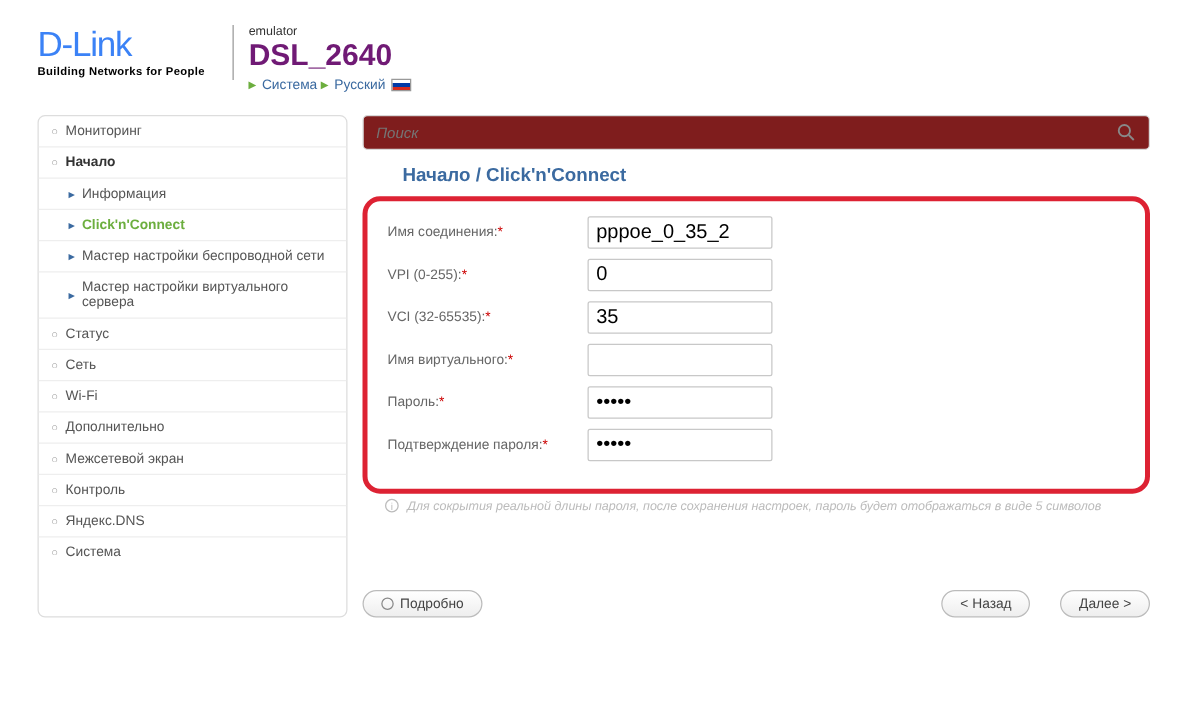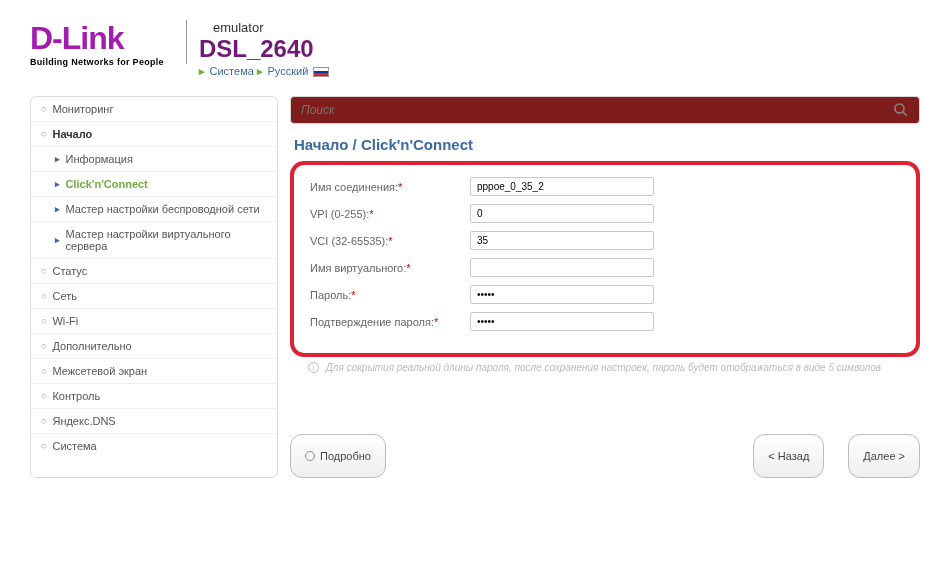--- a/index.html
+++ b/index.html
@@ -1,53 +1,53 @@
 <!DOCTYPE html>
 <html><head>
 <meta charset="utf-8">
 <style>
 * { box-sizing: border-box; margin: 0; padding: 0; }
 body { font-family: Arial, Helvetica, sans-serif; font-size: 12px; background: #fff; color: #333; }
 .page { width: 950px; height: 582px; position: relative; padding: 20px 30px; }
 .header { display: flex; align-items: flex-start; margin-bottom: 18px; }
 .logo { margin-right: 10px; }
-.logo-main { font-size: 32px; font-weight: 700; letter-spacing: -1px; color: #a21caf; }
+.logo-main { font-size: 28px; font-weight: 400; letter-spacing: -1px; color: #3b82f6; }
 .logo-sub { font-size: 9px; font-weight: bold; color: #000; letter-spacing: 0.3px; }
 .divider-v { width: 1px; height: 44px; background: #999; margin: 0 12px; }
 .model-block { }
-.emulator { font-size: 13px; color: #333; margin-left: 14px; }
+.emulator { font-size: 10px; color: #333; }
 .model { font-size: 24px; font-weight: bold; color: #701a75; }
 .crumb-line { font-size: 11px; margin-top: 2px; }
 .crumb-arrow { color: #6cae3e; font-weight: bold; margin-right: 2px; }
 .crumb-link { color: #3b6aa0; }
 .flag { display: inline-block; width: 16px; height: 10px; background: linear-gradient(to bottom, #fff 33%, #0039a6 33%, #0039a6 66%, #d52b1e 66%); border: 1px solid #999; vertical-align: middle; margin-left: 2px; }
 .columns { display: flex; gap: 12px; }
 .sidebar { width: 248px; border: 1px solid #ddd; border-radius: 6px; background: #fff; }
 .nav-item { display: flex; align-items: center; padding: 6px 10px; border-bottom: 1px solid #eee; cursor: pointer; font-size: 11px; color: #555; }
 .nav-item:last-child { border-bottom: none; }
 .nav-item.sub { padding-left: 24px; }
 .nav-item.active { color: #6cae3e; font-weight: bold; }
 .nav-item.open { font-weight: bold; color: #333; }
 .nav-bullet { color: #999; margin-right: 6px; font-size: 9px; }
 .nav-chev { color: #3b6aa0; margin-right: 6px; font-size: 9px; font-weight: bold; }
 .main { flex: 1; }
 .search-box { border: 1px solid #d8d8d8; border-radius: 4px; padding: 5px 10px; display: flex; align-items: center; margin-bottom: 12px; background: #7f1d1d; }
 .search-input { flex: 1; border: none; background: transparent; font-size: 12px; font-style: italic; color: #999; outline: none; }
 .search-icon { width: 16px; height: 16px; }
-.breadcrumb { font-size: 15px; font-weight: bold; color: #3b6aa0; margin-bottom: 8px; padding-left: 4px; }
+.breadcrumb { font-size: 15px; font-weight: bold; color: #3b6aa0; margin-bottom: 8px; padding-left: 4px; margin-left: 28px; }
 .breadcrumb .sep { color: #3b6aa0; }
 .form-panel { border: 4px solid #d23; border-radius: 14px; padding: 12px 16px 14px; position: relative; background: #fff; }
 .form-row { display: flex; align-items: center; margin-bottom: 8px; }
 .form-label { width: 160px; font-size: 11px; color: #666; }
 .req { color: #c00; }
-.form-input { width: 184px; padding: 3px 6px; border: 1px solid #c8c8c8; border-radius: 2px; font-size: 10px; background: #fff; }
+.form-input { width: 148px; padding: 3px 6px; border: 1px solid #c8c8c8; border-radius: 2px; font-size: 16px; background: #fff; }
 .hint { font-size: 10px; font-style: italic; color: #bbb; margin: 4px 0 0 18px; line-height: 1.3; }
 .hint-icon { display: inline-block; width: 11px; height: 11px; border-radius: 50%; border: 1px solid #bbb; text-align: center; font-size: 8px; line-height: 11px; color: #bbb; margin-right: 4px; font-style: normal; }
 .button-bar { display: flex; justify-content: space-between; margin-top: 60px; align-items: center; }
-.btn { border: 1px solid #bbb; border-radius: 12px; padding: 15px 14px; font-size: 11px; background: linear-gradient(#fff, #eee); cursor: pointer; color: #444; }
+.btn { border: 1px solid #bbb; border-radius: 12px; padding: 4px 14px; font-size: 11px; background: linear-gradient(#fff, #eee); cursor: pointer; color: #444; }
 .btn-group { display: flex; gap: 24px; }
 .btn-details { display: inline-flex; align-items: center; }
 .btn-circle { display: inline-block; width: 10px; height: 10px; border: 1px solid #888; border-radius: 50%; margin-right: 5px; }
 </style>
 </head>
 <body>
 
 <div class="page">
   <div class="header">
     <div class="logo">

